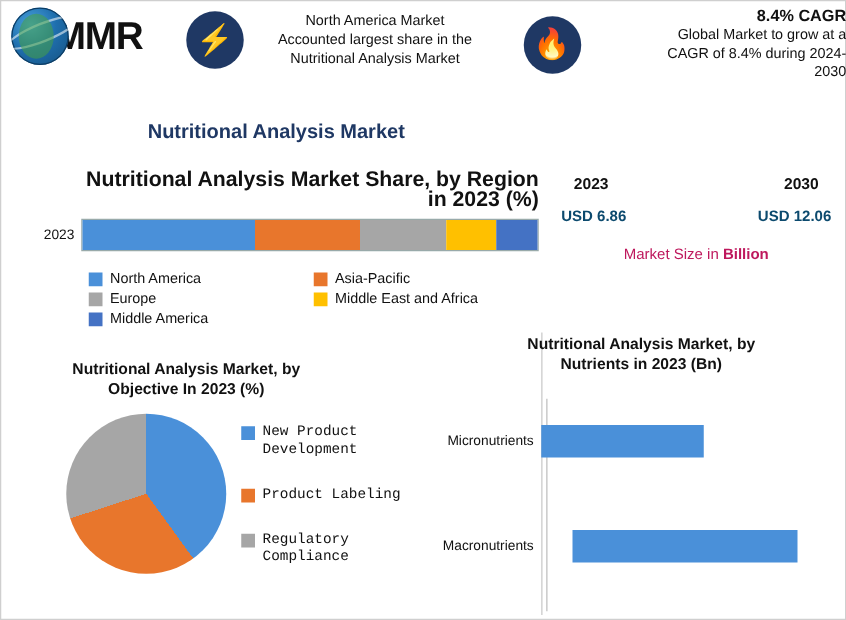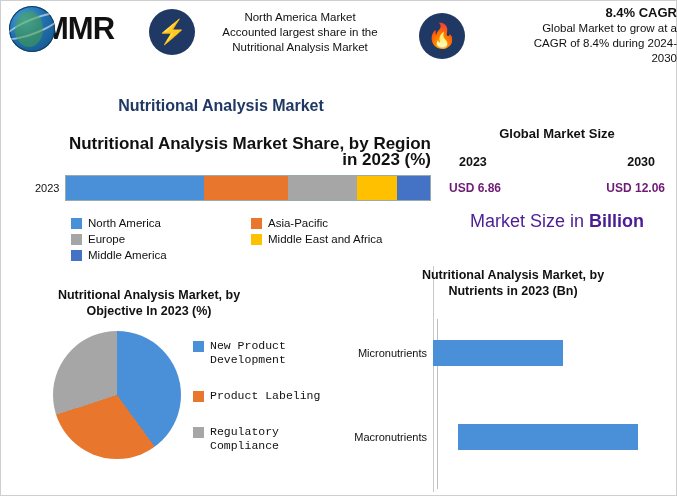--- a/index.html
+++ b/index.html
@@ -113,23 +113,23 @@
   .gms-title { font-size: 13px; font-weight: bold; color: #111; }
   .gms-years {
     display: flex; justify-content: space-between; margin-top: 14px;
     padding: 0 18px;
   }
   .gms-years div { font-size: 12.5px; font-weight: bold; color: #111; }
   .gms-values {
     display: flex; justify-content: space-between; margin-top: 12px;
     padding: 0 8px;
   }
-  .gms-values div { font-size: 12px; font-weight: bold; color: #701a75; }
+  .gms-values div { font-size: 12px; font-weight: bold; color: #0c4a6e; }
   .gms-foot {
-    margin-top: 16px; font-size: 18px; color: #4c1d95;
+    margin-top: 16px; font-size: 12px; color: #be185d;
   }
   .gms-foot b { font-weight: bold; }
 
   
   .vdiv {
     position: absolute; left: 432px; top: 265px; width: 1px; height: 226px;
     background: #c9c9c9;
   }
 
   
@@ -251,21 +251,20 @@
       <span class="swatch" style="background:#ffc000"></span>
       <span>Middle East and Africa</span>
     </div>
     <div class="legend-item">
       <span class="swatch" style="background:#4472c4"></span>
       <span>Middle America</span>
     </div>
   </div>
 
   <div class="gms">
-    <div class="gms-title">Global Market Size</div>
     <div class="gms-years">
       <div>2023</div>
       <div>2030</div>
     </div>
     <div class="gms-values">
       <div>USD 6.86</div>
       <div>USD 12.06</div>
     </div>
     <div class="gms-foot">
       <span>Market Size in </span><b>Billion</b>

